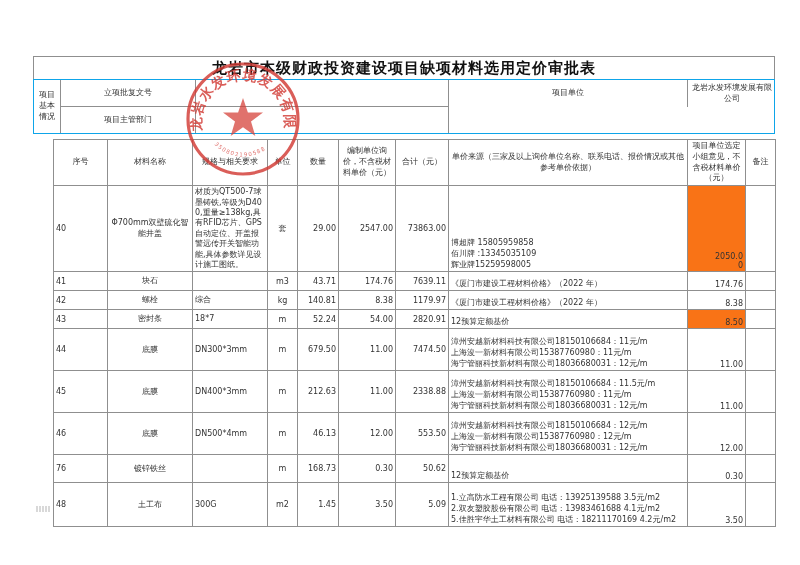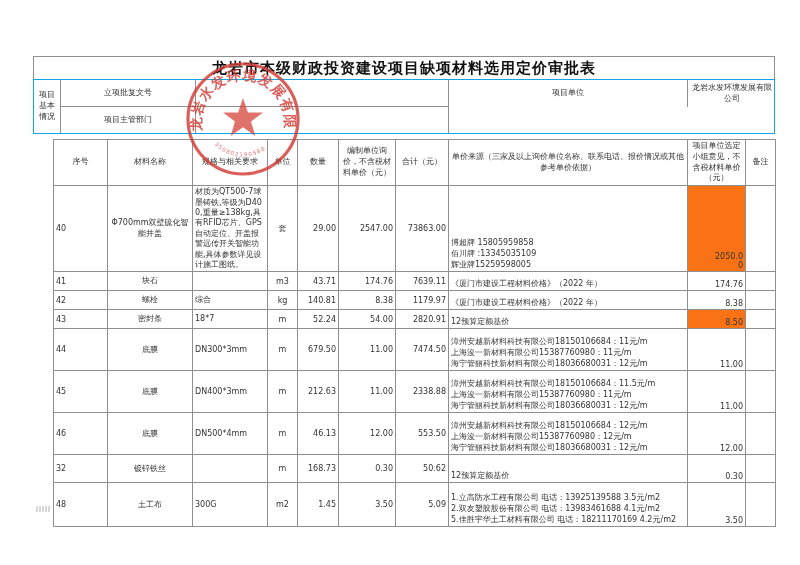--- a/index.html
+++ b/index.html
@@ -226,21 +226,21 @@
           <td class="c-total">553.50</td>
           <td class="c-src">
             <div>漳州安越新材料科技有限公司18150106684：12元/m</div>
             <div>上海浚一新材料有限公司15387760980：12元/m</div>
             <div>海宁管丽科技新材料有限公司18036680031：12元/m</div>
           </td>
           <td class="c-sel">12.00</td>
           <td class="c-rem"></td>
         </tr>
         <tr style="height: 28px;">
-          <td class="c-no">32</td>
+          <td class="c-no">76</td>
           <td class="c-name">镀锌铁丝</td>
           <td class="c-spec"></td>
           <td class="c-unit">m</td>
           <td class="c-qty">168.73</td>
           <td class="c-price">0.30</td>
           <td class="c-total">50.62</td>
           <td class="c-src">
             <div>12预算定额基价</div>
           </td>
           <td class="c-sel">0.30</td>

